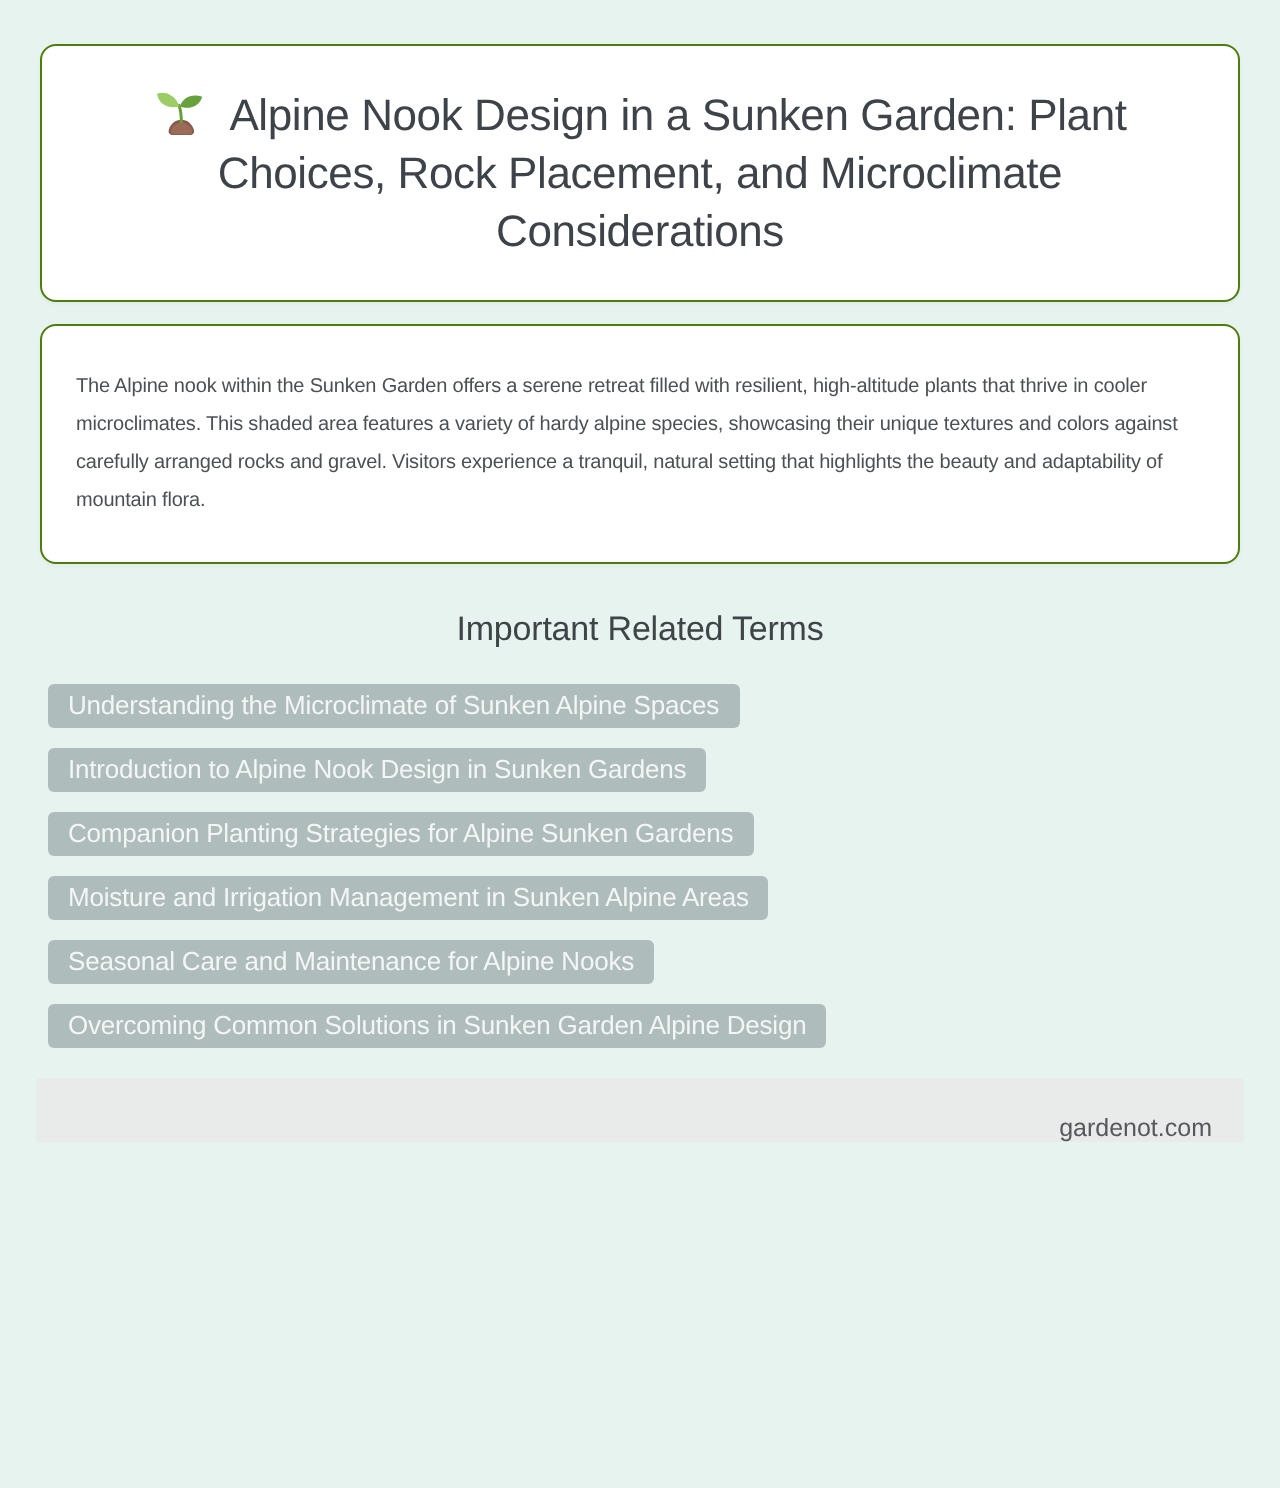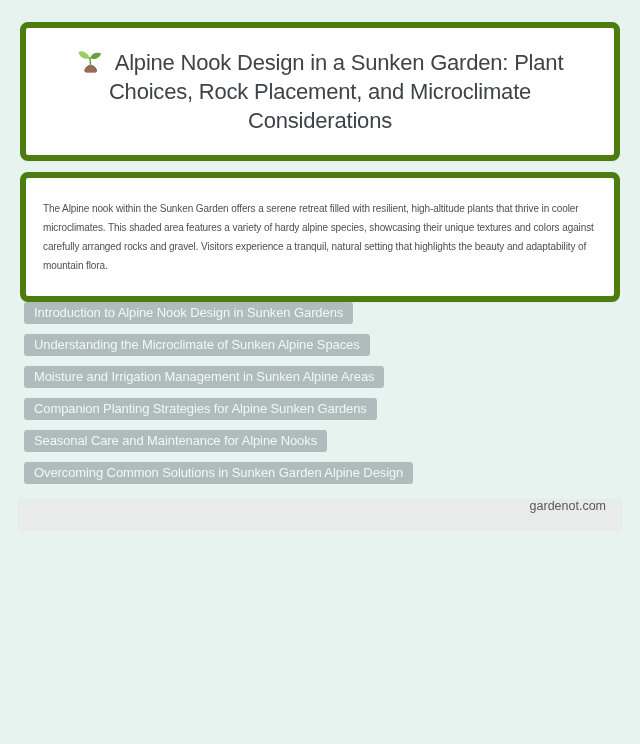--- a/index.html
+++ b/index.html
@@ -12,21 +12,21 @@
     color: #3d4348;
     overflow: hidden;
   }
   .page {
     width: 640px;
     height: 744px;
     padding: 22px 20px 0 20px;
   }
   .card {
     background: #ffffff;
-    border: 6px solid #4d7c0f;
+    border: 1px solid #4d7c0f;
     border-radius: 8px;
     box-shadow: 0 1px 2px rgba(40,60,70,0.04);
   }
   .header-card {
     padding: 20px 26px;
     margin-bottom: 11px;
   }
   .page-title {
     margin: 0;
     font-size: 22px;
@@ -74,21 +74,21 @@
     letter-spacing: -0.1px;
     padding: 4px 10px;
     border-radius: 3px;
     cursor: default;
   }
   .footer {
     margin: 15px -2px 0 -2px;
     background: #e8ebe9;
     height: 32px;
     display: flex;
-    align-items: flex-start;
+    align-items: flex-end;
     justify-content: flex-end;
     padding: 0 16px;
     border-radius: 2px;
   }
   .footer span {
     font-size: 12.5px;
     color: #56595c;
   }
 </style>
 </head>
@@ -107,34 +107,35 @@
           <path d="M15.4 12 C 17 6.6 23 4.2 28.6 6.4 C 27 12.2 20.4 14.4 15.4 12 Z" fill="#66a13c"></path>
         </svg>
       </span><span>Alpine Nook Design in a Sunken Garden: Plant Choices, Rock Placement, and Microclimate Considerations</span>
     </h1>
   </section>
 
   <section class="card desc-card">
     <p>The Alpine nook within the Sunken Garden offers a serene retreat filled with resilient, high-altitude plants that thrive in cooler microclimates. This shaded area features a variety of hardy alpine species, showcasing their unique textures and colors against carefully arranged rocks and gravel. Visitors experience a tranquil, natural setting that highlights the beauty and adaptability of mountain flora.</p>
   </section>
 
+  <h2 class="terms-heading">Important Related Terms</h2>
 
   <div class="terms-list">
 
+      <div class="term-tag">Understanding the Microclimate of Sunken Alpine Spaces</div>
+
       <div class="term-tag">Introduction to Alpine Nook Design in Sunken Gardens</div>
-
-      <div class="term-tag">Understanding the Microclimate of Sunken Alpine Spaces</div>
 
 
 
 
 
+      <div class="term-tag">Companion Planting Strategies for Alpine Sunken Gardens</div>
+
       <div class="term-tag">Moisture and Irrigation Management in Sunken Alpine Areas</div>
-
-      <div class="term-tag">Companion Planting Strategies for Alpine Sunken Gardens</div>
 
       <div class="term-tag">Seasonal Care and Maintenance for Alpine Nooks</div>
 
       <div class="term-tag">Overcoming Common Solutions in Sunken Garden Alpine Design</div>
     </div>
 
   <footer class="footer">
     <span>gardenot.com</span>
   </footer>
 

